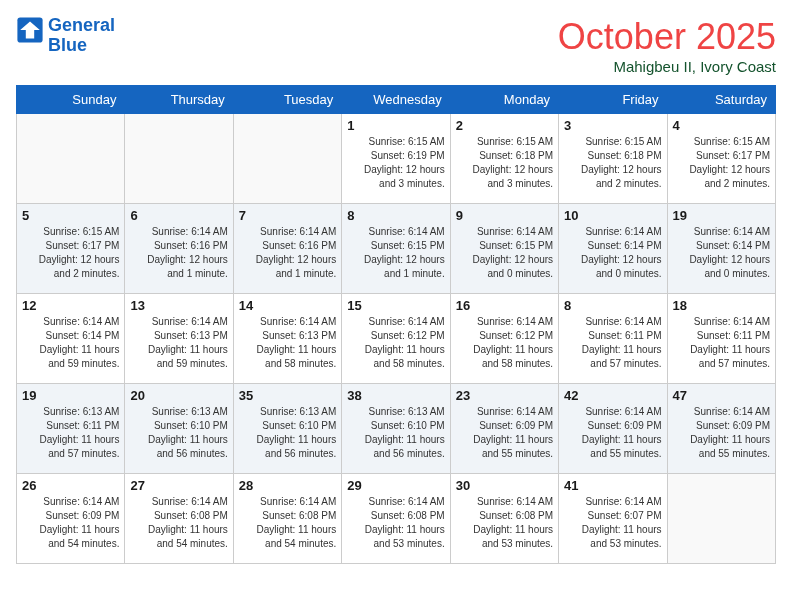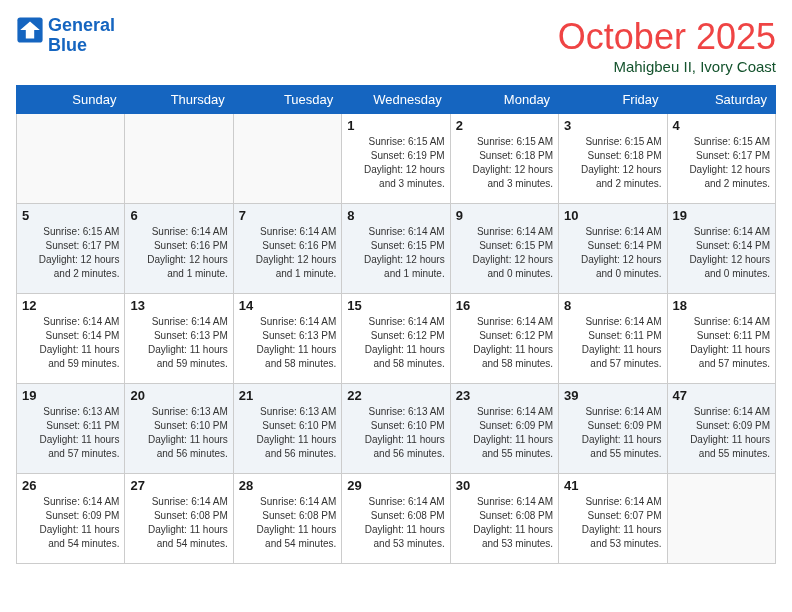--- a/index.html
+++ b/index.html
@@ -262,42 +262,42 @@
 and 57 minutes.</div>
         </td>
         <td>
           <div class="day-num">20</div>
           <div class="day-info" style="white-space: pre-line;">Sunrise: 6:13 AM
 Sunset: 6:10 PM
 Daylight: 11 hours
 and 56 minutes.</div>
         </td>
         <td>
-          <div class="day-num">21</div>
+          <div class="day-num">35</div>
           <div class="day-info" style="white-space: pre-line;">Sunrise: 6:13 AM
 Sunset: 6:10 PM
 Daylight: 11 hours
 and 56 minutes.</div>
         </td>
         <td>
-          <div class="day-num">22</div>
+          <div class="day-num">38</div>
           <div class="day-info" style="white-space: pre-line;">Sunrise: 6:13 AM
 Sunset: 6:10 PM
 Daylight: 11 hours
 and 56 minutes.</div>
         </td>
         <td>
           <div class="day-num">23</div>
           <div class="day-info" style="white-space: pre-line;">Sunrise: 6:14 AM
 Sunset: 6:09 PM
 Daylight: 11 hours
 and 55 minutes.</div>
         </td>
         <td>
-          <div class="day-num">39</div>
+          <div class="day-num">42</div>
           <div class="day-info" style="white-space: pre-line;">Sunrise: 6:14 AM
 Sunset: 6:09 PM
 Daylight: 11 hours
 and 55 minutes.</div>
         </td>
         <td>
           <div class="day-num">47</div>
           <div class="day-info" style="white-space: pre-line;">Sunrise: 6:14 AM
 Sunset: 6:09 PM
 Daylight: 11 hours

